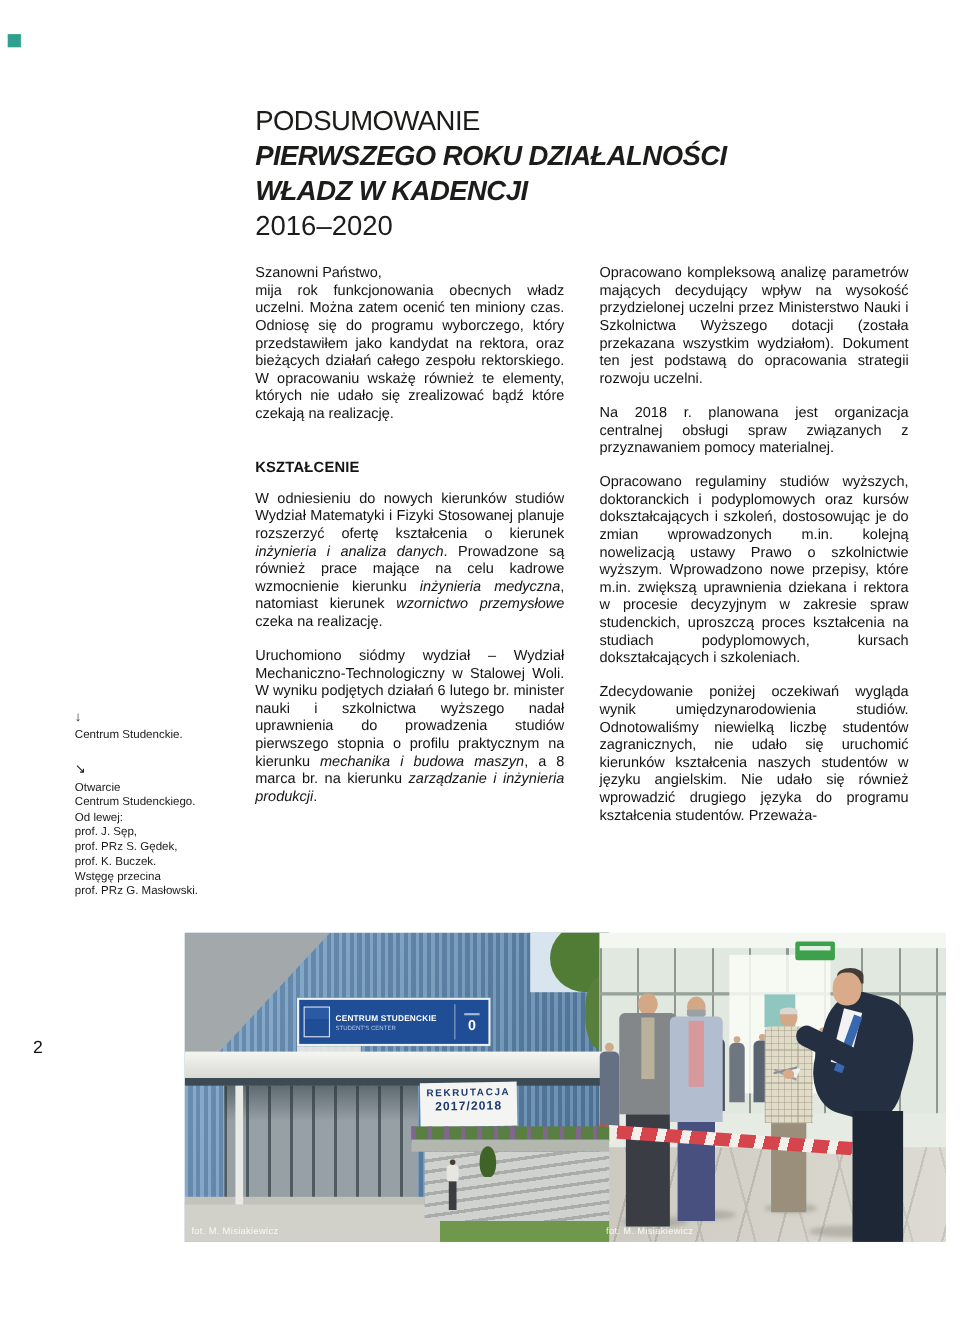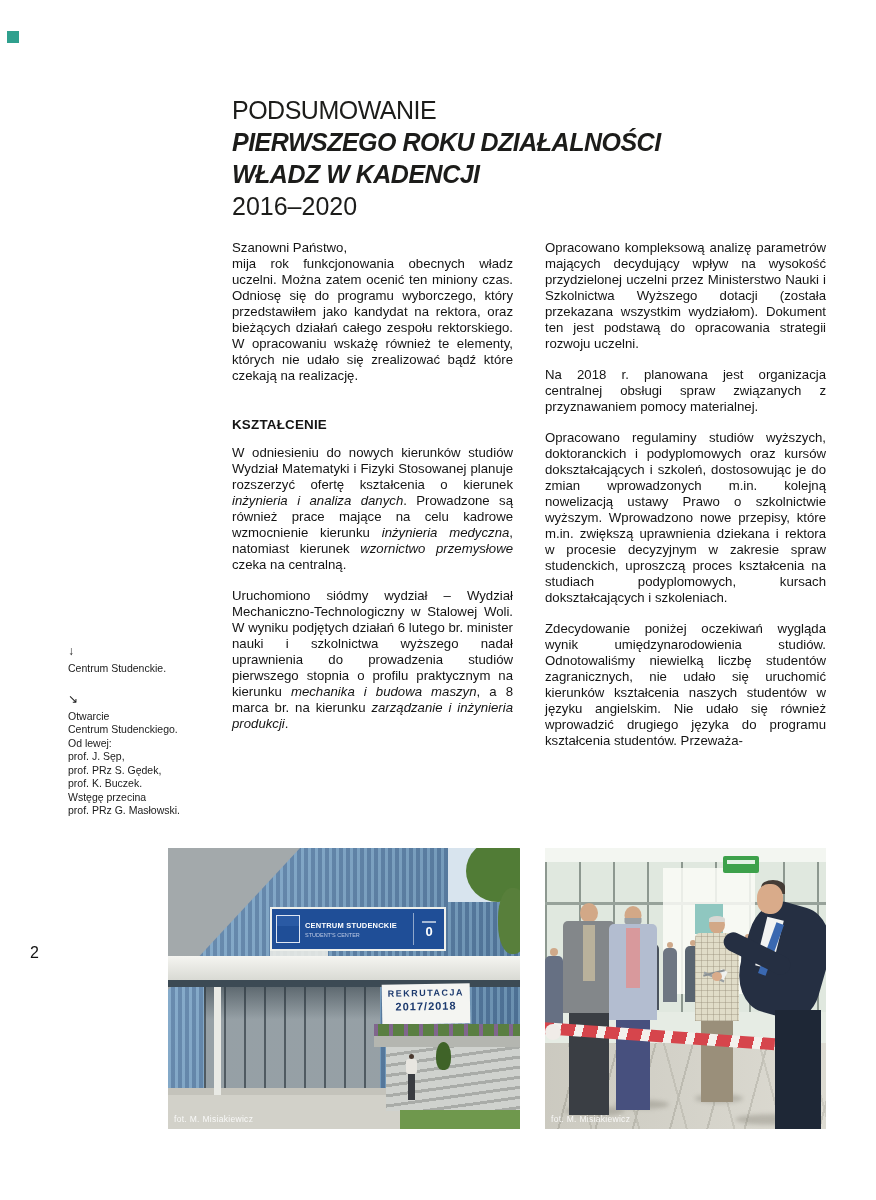--- a/index.html
+++ b/index.html
@@ -30,21 +30,21 @@
   .col i{font-style:italic;}
 
   
   .marginalia{position:absolute;left:68px;top:644px;width:132px;font-size:10.5px;
               line-height:13.5px;color:#1a1a1a;text-align:left;}
   .marg-arrow{font-size:12px;line-height:14px;margin-bottom:4px;}
   .marg-caption{margin-bottom:0;}
   .marg-gap{height:16px;}
 
   
-  .photo{position:absolute;overflow:hidden;background:#8ea4b5;}
+  .photo{position:absolute;overflow:hidden;background:#8ea4b5;padding-left:34px;}
   .credit{position:absolute;left:6px;bottom:5px;font-size:8.5px;color:rgba(255,255,255,.85);
           letter-spacing:.3px;z-index:40;}
   .abs{position:absolute;}
 
   
   .photo-left{left:168px;top:848px;width:352px;height:281px;}
   .pl-wall{inset:0;background:#5b86ae;
      background-image:linear-gradient(115deg,rgba(255,255,255,.16),rgba(0,0,0,.14)),
      repeating-linear-gradient(90deg,#76a2c7 0 3px,#537ca6 3px 7px);}
   .pl-sky{right:0;top:0;width:72px;height:54px;background:#d8e4ee;}
@@ -155,21 +155,21 @@
     <div class="marg-caption">Wstęgę przecina</div>
     <div class="marg-caption">prof. PRz G. Masłowski.</div>
   </aside>
 
   <section class="col col1">
     <p>
       <span class="block">Szanowni Państwo,</span>
       <span>mija rok funkcjonowania obecnych władz uczelni. Można zatem ocenić ten miniony czas. Odniosę się do programu wyborczego, który przedstawiłem jako kandydat na rektora, oraz bieżących działań całego zespołu rektorskiego. W opracowaniu wskażę również te elementy, których nie udało się zrealizować bądź które czekają na realizację.</span>
     </p>
     <h3 class="section-heading">KSZTAŁCENIE</h3>
-    <p><span>W odniesieniu do nowych kierunków studiów Wydział Matematyki i Fizyki Stosowanej planuje rozszerzyć ofertę kształcenia o kierunek </span><i>inżynieria i analiza danych</i><span>. Prowadzone są również prace mające na celu kadrowe wzmocnienie kierunku </span><i>inżynieria medyczna</i><span>, natomiast kierunek </span><i>wzornictwo przemysłowe</i><span> czeka na centralną.</span></p>
+    <p><span>W odniesieniu do nowych kierunków studiów Wydział Matematyki i Fizyki Stosowanej planuje rozszerzyć ofertę kształcenia o kierunek </span><i>inżynieria i analiza danych</i><span>. Prowadzone są również prace mające na celu kadrowe wzmocnienie kierunku </span><i>inżynieria medyczna</i><span>, natomiast kierunek </span><i>wzornictwo przemysłowe</i><span> czeka na realizację.</span></p>
     <p><span>Uruchomiono siódmy wydział – Wydział Mechaniczno-Technologiczny w Stalowej Woli. W wyniku podjętych działań 6 lutego br. minister nauki i szkolnictwa wyższego nadał uprawnienia do prowadzenia studiów pierwszego stopnia o profilu praktycznym na kierunku </span><i>mechanika i budowa maszyn</i><span>, a 8 marca br. na kierunku </span><i>zarządzanie i inżynieria produkcji</i><span>.</span></p>
   </section>
 
   <section class="col col2">
     <p>Opracowano kompleksową analizę parametrów mających decydujący wpływ na wysokość przydzielonej uczelni przez Ministerstwo Nauki i Szkolnictwa Wyższego dotacji (została przekazana wszystkim wydziałom). Dokument ten jest podstawą do opracowania strategii rozwoju uczelni.</p>
     <p>Na 2018 r. planowana jest organizacja centralnej obsługi spraw związanych z przyznawaniem pomocy materialnej.</p>
     <p>Opracowano regulaminy studiów wyższych, doktoranckich i podyplomowych oraz kursów dokształcających i szkoleń, dostosowując je do zmian wprowadzonych m.in. kolejną nowelizacją ustawy Prawo o szkolnictwie wyższym. Wprowadzono nowe przepisy, które m.in. zwiększą uprawnienia dziekana i rektora w procesie decyzyjnym w zakresie spraw studenckich, uproszczą proces kształcenia na studiach podyplomowych, kursach dokształcających i szkoleniach.</p>
     <p>Zdecydowanie poniżej oczekiwań wygląda wynik umiędzynarodowienia studiów. Odnotowaliśmy niewielką liczbę studentów zagranicznych, nie udało się uruchomić kierunków kształcenia naszych studentów w języku angielskim. Nie udało się również wprowadzić drugiego języka do programu kształcenia studentów. Przeważa-</p>
   </section>
 

